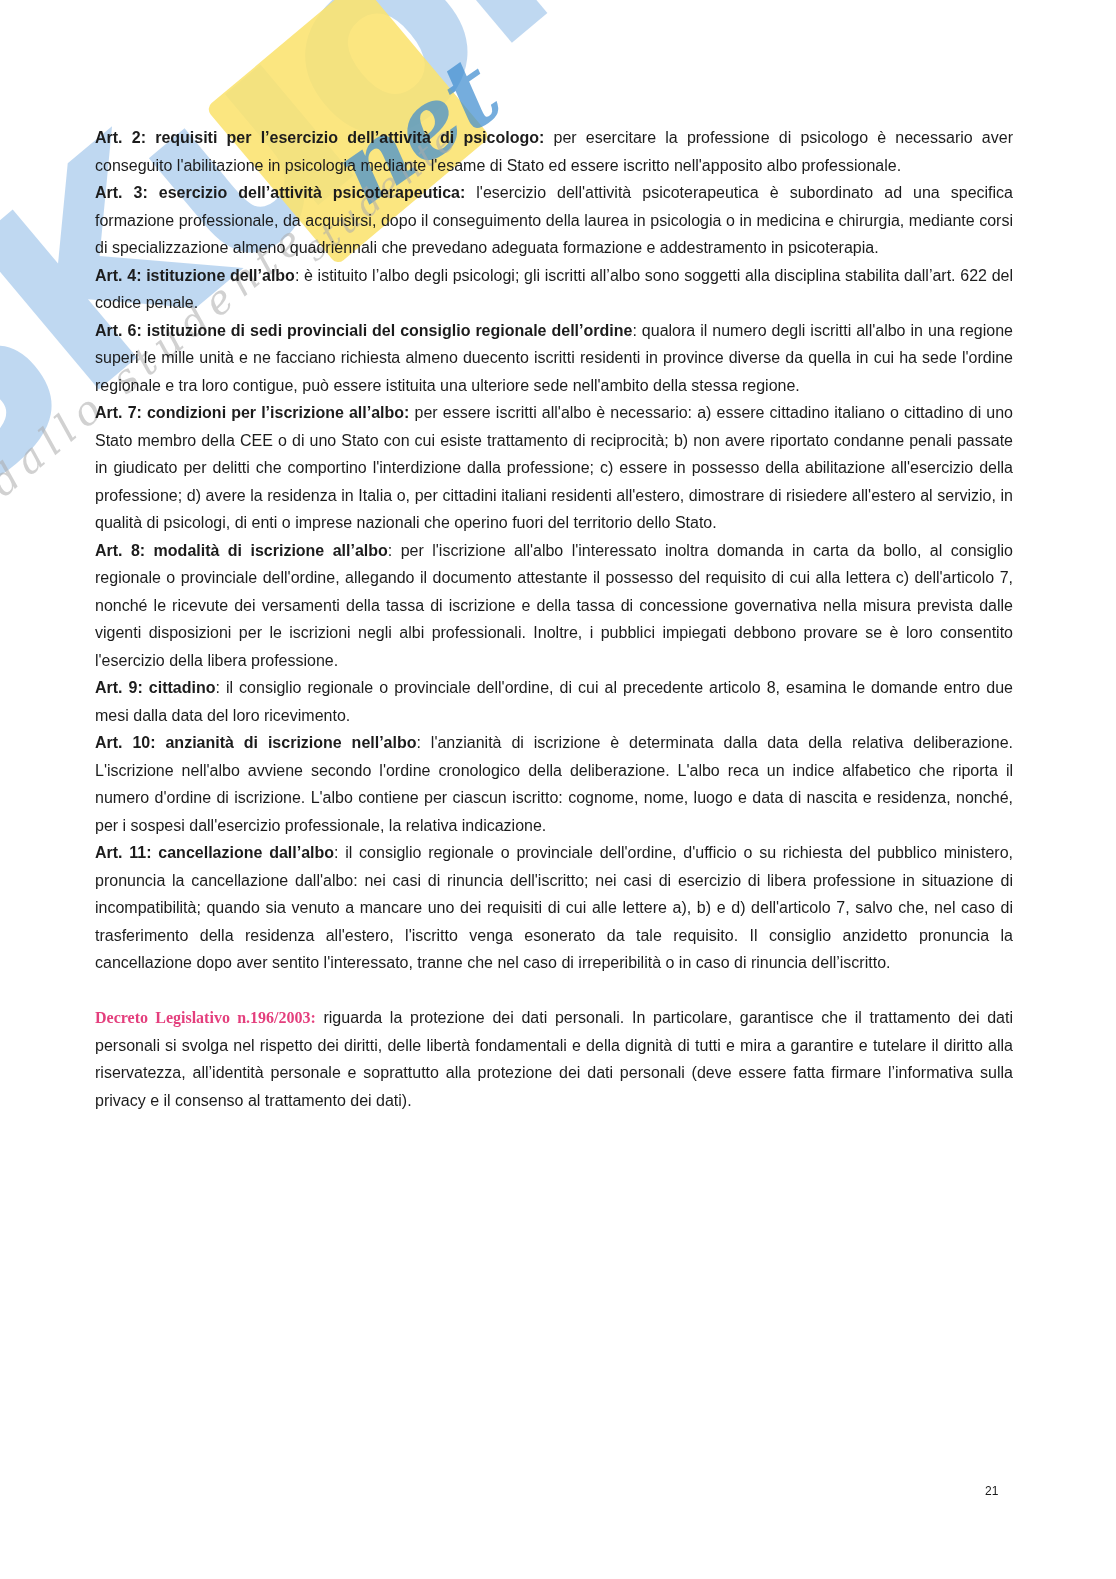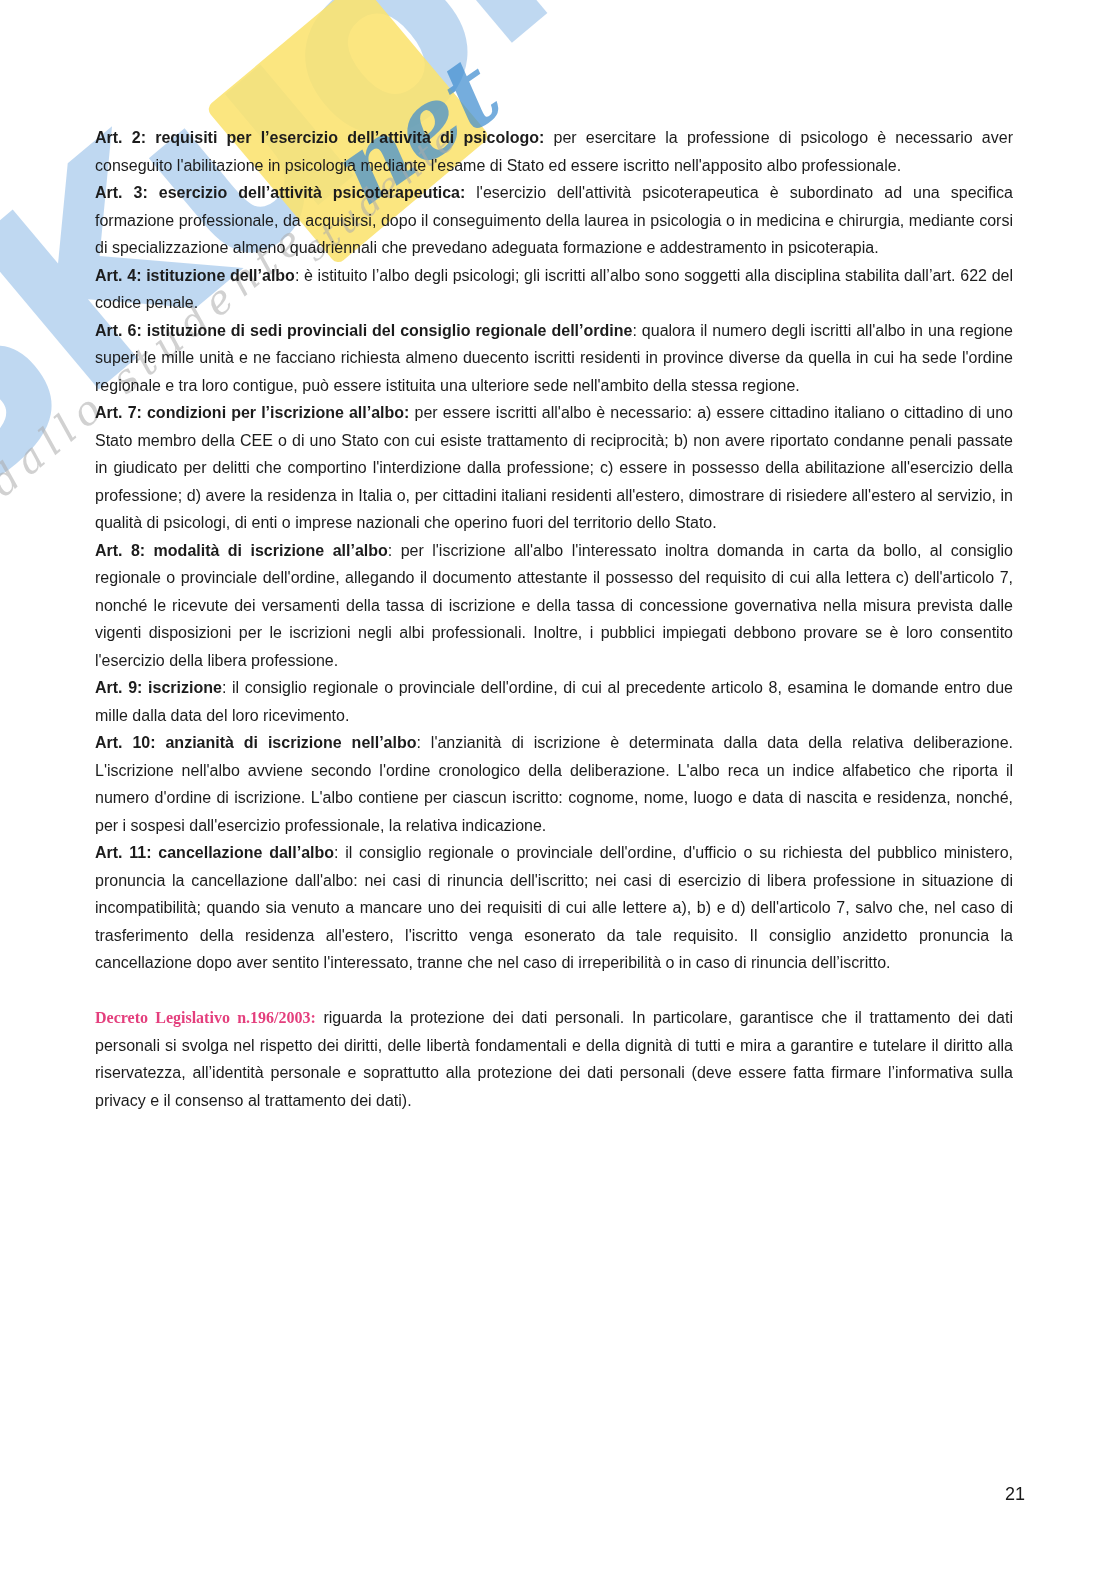--- a/index.html
+++ b/index.html
@@ -73,23 +73,22 @@
   }
   .para { margin: 0; }
   .para.space-before { margin-top: 27.5px; }
   .lead { font-weight: bold; color: #1c1c1c; }
   .lead.pink { color: #e43f7d; font-family: Liberation Serif, serif; }
 
   .page-number {
     position: absolute;
     left: 985px; top: 1484px;
     z-index: 2;
-    font-size: 18px;
+    font-size: 12px;
     color: #1a1a1a;
-    margin-left: 20px;
   }
 </style>
 </head>
 <body>
 
 <div class="page">
 
   <div class="watermark" aria-hidden="true">
     <div class="wm-letters">SKuola</div>
     <div class="wm-note"></div>
@@ -98,21 +97,21 @@
     <div class="wm-tagline2">studente</div>
   </div>
 
   <main class="doc" id="doc-body">
       <p class="para"><b class="lead">Art. 2: requisiti per l’esercizio dell’attività di psicologo:</b><span> per esercitare la professione di psicologo è necessario aver conseguito l'abilitazione in psicologia mediante l'esame di Stato ed essere iscritto nell'apposito albo professionale.</span></p>
       <p class="para"><b class="lead">Art. 3: esercizio dell’attività psicoterapeutica:</b><span> l'esercizio dell'attività psicoterapeutica è subordinato ad una specifica formazione professionale, da acquisirsi, dopo il conseguimento della laurea in psicologia o in medicina e chirurgia, mediante corsi di specializzazione almeno quadriennali che prevedano adeguata formazione e addestramento in psicoterapia.</span></p>
       <p class="para"><b class="lead">Art. 4: istituzione dell’albo</b><span>: è istituito l’albo degli psicologi; gli iscritti all’albo sono soggetti alla disciplina stabilita dall’art. 622 del codice penale.</span></p>
       <p class="para"><b class="lead">Art. 6: istituzione di sedi provinciali del consiglio regionale dell’ordine</b><span>: qualora il numero degli iscritti all'albo in una regione superi le mille unità e ne facciano richiesta almeno duecento iscritti residenti in province diverse da quella in cui ha sede l'ordine regionale e tra loro contigue, può essere istituita una ulteriore sede nell'ambito della stessa regione.</span></p>
       <p class="para"><b class="lead">Art. 7: condizioni per l’iscrizione all’albo:</b><span> per essere iscritti all'albo è necessario: a) essere cittadino italiano o cittadino di uno Stato membro della CEE o di uno Stato con cui esiste trattamento di reciprocità; b) non avere riportato condanne penali passate in giudicato per delitti che comportino l'interdizione dalla professione; c) essere in possesso della abilitazione all'esercizio della professione; d) avere la residenza in Italia o, per cittadini italiani residenti all'estero, dimostrare di risiedere all'estero al servizio, in qualità di psicologi, di enti o imprese nazionali che operino fuori del territorio dello Stato.</span></p>
       <p class="para"><b class="lead">Art. 8: modalità di iscrizione all’albo</b><span>: per l'iscrizione all'albo l'interessato inoltra domanda in carta da bollo, al consiglio regionale o provinciale dell'ordine, allegando il documento attestante il possesso del requisito di cui alla lettera c) dell'articolo 7, nonché le ricevute dei versamenti della tassa di iscrizione e della tassa di concessione governativa nella misura prevista dalle vigenti disposizioni per le iscrizioni negli albi professionali. Inoltre, i pubblici impiegati debbono provare se è loro consentito l'esercizio della libera professione.</span></p>
-      <p class="para"><b class="lead">Art. 9: iscrizione</b><span>: il consiglio regionale o provinciale dell'ordine, di cui al precedente articolo 8, esamina le domande entro due mille dalla data del loro ricevimento.</span></p>
+      <p class="para"><b class="lead">Art. 9: cittadino</b><span>: il consiglio regionale o provinciale dell'ordine, di cui al precedente articolo 8, esamina le domande entro due mesi dalla data del loro ricevimento.</span></p>
       <p class="para"><b class="lead">Art. 10: anzianità di iscrizione nell’albo</b><span>: l'anzianità di iscrizione è determinata dalla data della relativa deliberazione. L'iscrizione nell'albo avviene secondo l'ordine cronologico della deliberazione. L'albo reca un indice alfabetico che riporta il numero d'ordine di iscrizione. L'albo contiene per ciascun iscritto: cognome, nome, luogo e data di nascita e residenza, nonché, per i sospesi dall'esercizio professionale, la relativa indicazione.</span></p>
       <p class="para"><b class="lead">Art. 11: cancellazione dall’albo</b><span>: il consiglio regionale o provinciale dell'ordine, d'ufficio o su richiesta del pubblico ministero, pronuncia la cancellazione dall'albo: nei casi di rinuncia dell'iscritto; nei casi di esercizio di libera professione in situazione di incompatibilità; quando sia venuto a mancare uno dei requisiti di cui alle lettere a), b) e d) dell'articolo 7, salvo che, nel caso di trasferimento della residenza all'estero, l'iscritto venga esonerato da tale requisito. Il consiglio anzidetto pronuncia la cancellazione dopo aver sentito l'interessato, tranne che nel caso di irreperibilità o in caso di rinuncia dell’iscritto.</span></p>
       <p class="para space-before"><b class="lead pink">Decreto Legislativo n.196/2003:</b><span> riguarda la protezione dei dati personali. In particolare, garantisce che il trattamento dei dati personali si svolga nel rispetto dei diritti, delle libertà fondamentali e della dignità di tutti e mira a garantire e tutelare il diritto alla riservatezza, all’identità personale e soprattutto alla protezione dei dati personali (deve essere fatta firmare l’informativa sulla privacy e il consenso al trattamento dei dati).</span></p>
     </main>
 
   <div class="page-number">21</div>
 
 </div>
 
 </body></html>

